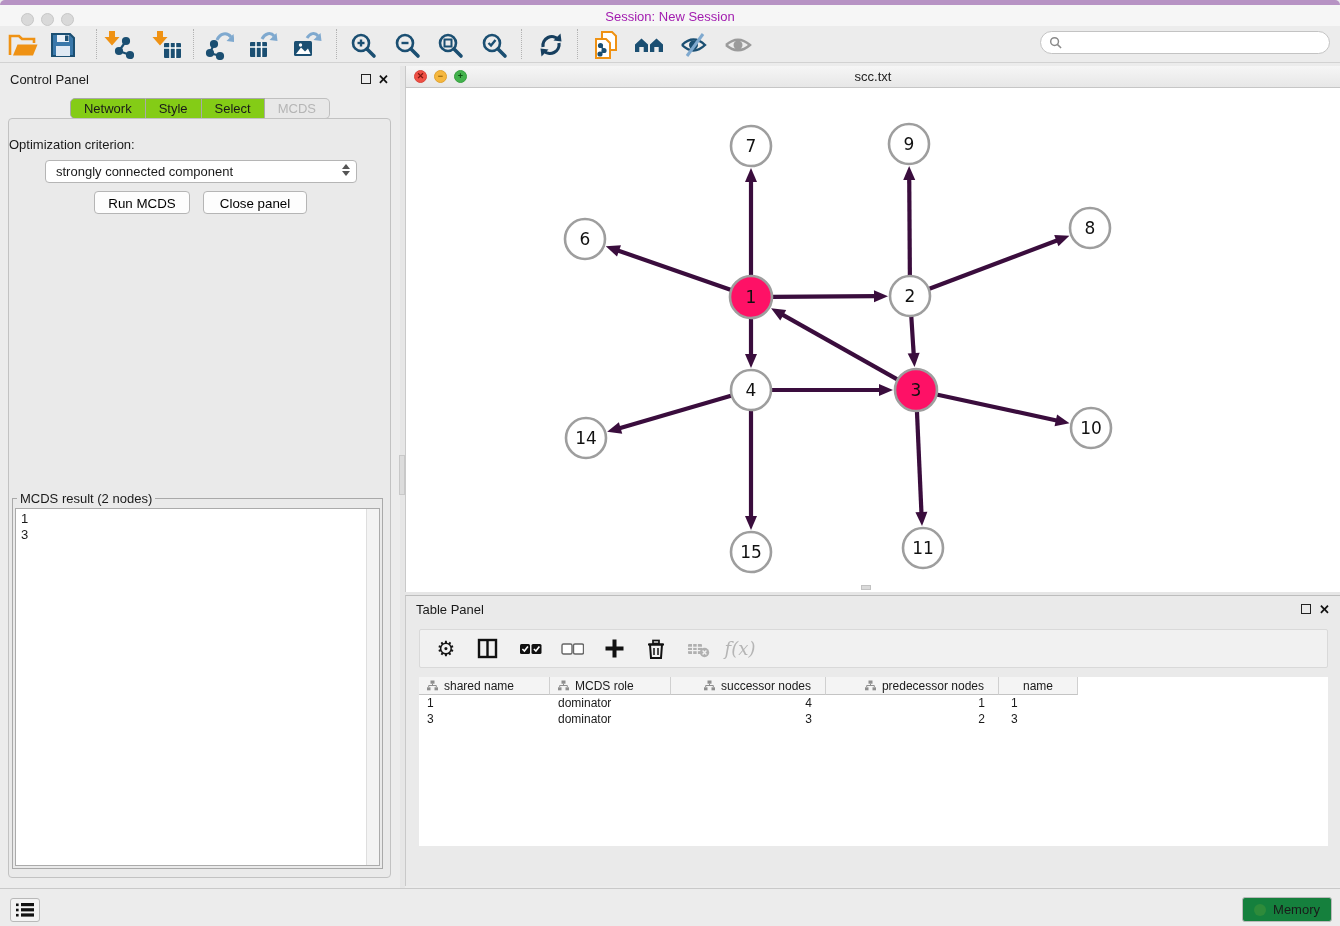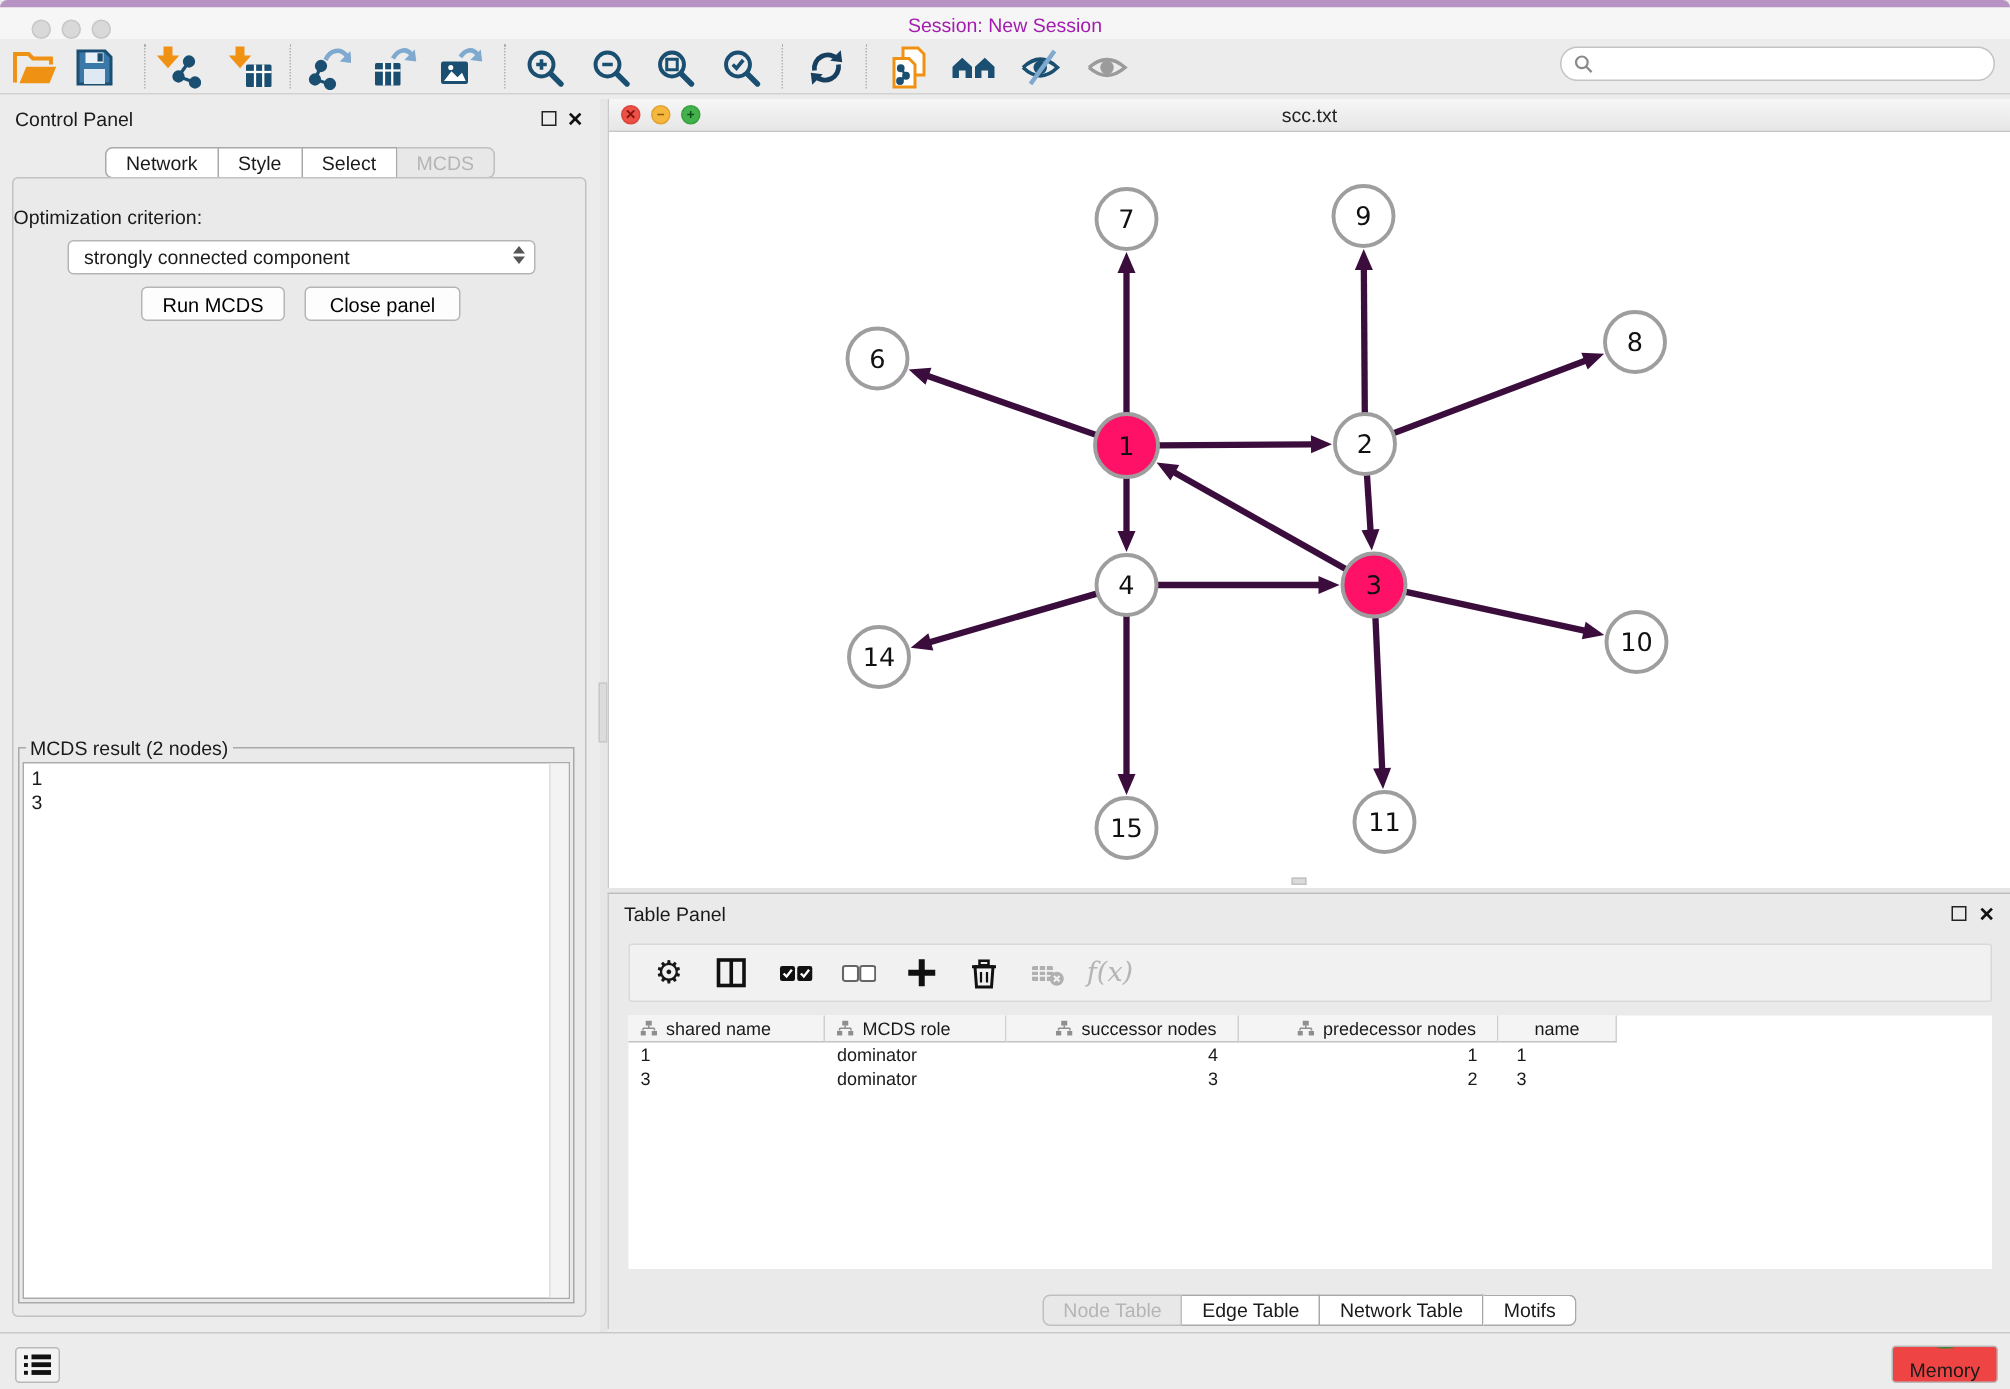--- a/index.html
+++ b/index.html
@@ -28,21 +28,21 @@
     background:#fff; border:1px solid #c3c3c3; border-radius:12px;
     display:flex; align-items:center; padding-left:8px; }
   .search-box input { border:none; outline:none; flex:1; font-size:13px; background:transparent;
     font-family:"Liberation Sans",sans-serif; margin-left:5px; }
   
   .control-panel { position:absolute; left:0; top:66px; width:400px; height:822px; background:#ececec; }
   .panel-title { position:absolute; left:10px; top:6px; color:#1a1a1a; }
   .float-ico { position:absolute; width:10px; height:10px; border:1.6px solid #222; background:transparent; }
   .close-ico { position:absolute; font-weight:bold; font-size:13px; color:#111; line-height:1; }
   .cp-tabs { position:absolute; left:0; top:32px; width:100%; display:flex; justify-content:center; }
-  .tab { height:21px; line-height:19px; padding:0 13px; background:#ffffff; border:1px solid #a9a9a9;
+  .tab { height:21px; line-height:19px; padding:0 13px; background:#84cc16; border:1px solid #a9a9a9;
     border-left:none; text-align:center; }
   .tab:first-child { border-left:1px solid #a9a9a9; border-radius:5px 0 0 5px; }
   .tab:last-child { border-radius:0 5px 5px 0; }
   .tab.active { background:#e8e8e8; color:#b5b5b5; border-color:#bfbfbf; }
   .cp-box { position:absolute; left:8px; top:52px; width:383px; height:760px;
     background:#eaeaea; border:1px solid #c2c2c2; border-radius:4px; }
   .opt-label { position:absolute; top:18px; left:0; width:100%; text-align:left; }
   .cp-select { position:absolute; left:36px; top:41px; width:312px; height:23px; background:#fff;
     border:1px solid #b5b5b5; border-radius:4px; display:flex; align-items:center; padding-left:10px; }
   .stepper { position:absolute; right:6px; top:3px; display:flex; flex-direction:column; gap:2px; }
@@ -91,22 +91,22 @@
   .c1 { width:121px; padding-left:8px; }
   .c2 { width:155px; justify-content:flex-end; padding-right:14px; }
   .c3 { width:173px; justify-content:flex-end; padding-right:14px; }
   .c4 { width:79px; padding-left:12px; }
   .tp-tabs { position:absolute; left:0; top:267px; width:100%; display:flex; justify-content:center; }
   
   .status-bar { position:absolute; left:0; top:888px; width:1340px; height:38px;
     background:#ececec; border-top:1px solid #c9c9c9; }
   .status-btn { position:absolute; left:10px; top:9px; width:30px; height:24px; background:#f3f3f3;
     border:1px solid #b9b9b9; border-radius:3px; display:flex; align-items:center; justify-content:center; }
-  .memory-btn { position:absolute; right:8px; top:8px; height:25px; background:#ef4444;
-    border:1px solid #b9b9b9; border-radius:3px; display:flex; align-items:center; gap:7px; padding:0 11px;flex-direction:column; }
+  .memory-btn { position:absolute; right:8px; top:8px; height:25px; background:#15803d;
+    border:1px solid #b9b9b9; border-radius:3px; display:flex; align-items:center; gap:7px; padding:0 11px; }
   .mem-dot { width:12px; height:12px; border-radius:50%; background:#2e8b3a; }
   .gap-v { position:absolute; left:400px; top:66px; width:5px; height:822px; background:#e6e6e6; }
   .gap-h { position:absolute; left:405px; top:592px; width:935px; height:3px; background:#e6e6e6; }
 </style>
 </head>
 <body>
 
 <div class="top-strip"></div>
 <div class="titlebar">
   <span class="traffic t-gray" style="left:21px"></span>
@@ -491,26 +491,20 @@
         <div class="tr">
           <div class="td c0">3</div>
           <div class="td c1">dominator</div>
           <div class="td c2">3</div>
           <div class="td c3">2</div>
           <div class="td c4">3</div>
         </div>
       </div>
   </div>
 
-  <div class="tp-tabs">
-      <div class="tab active">Node Table</div>
-      <div class="tab">Edge Table</div>
-      <div class="tab">Network Table</div>
-      <div class="tab">Motifs</div>
-    </div>
 </div>
 
 <div class="status-bar">
   <div class="status-btn">
     <svg width="20" height="16" viewBox="0 0 20 16">
         <g fill="#111">
           <rect x="1" y="1.5" width="2.6" height="2.6"></rect>
           <rect x="6" y="1" width="13" height="3.2"></rect>
           <rect x="1" y="6.7" width="2.6" height="2.6"></rect>
           <rect x="6" y="6.2" width="13" height="3.2"></rect>

